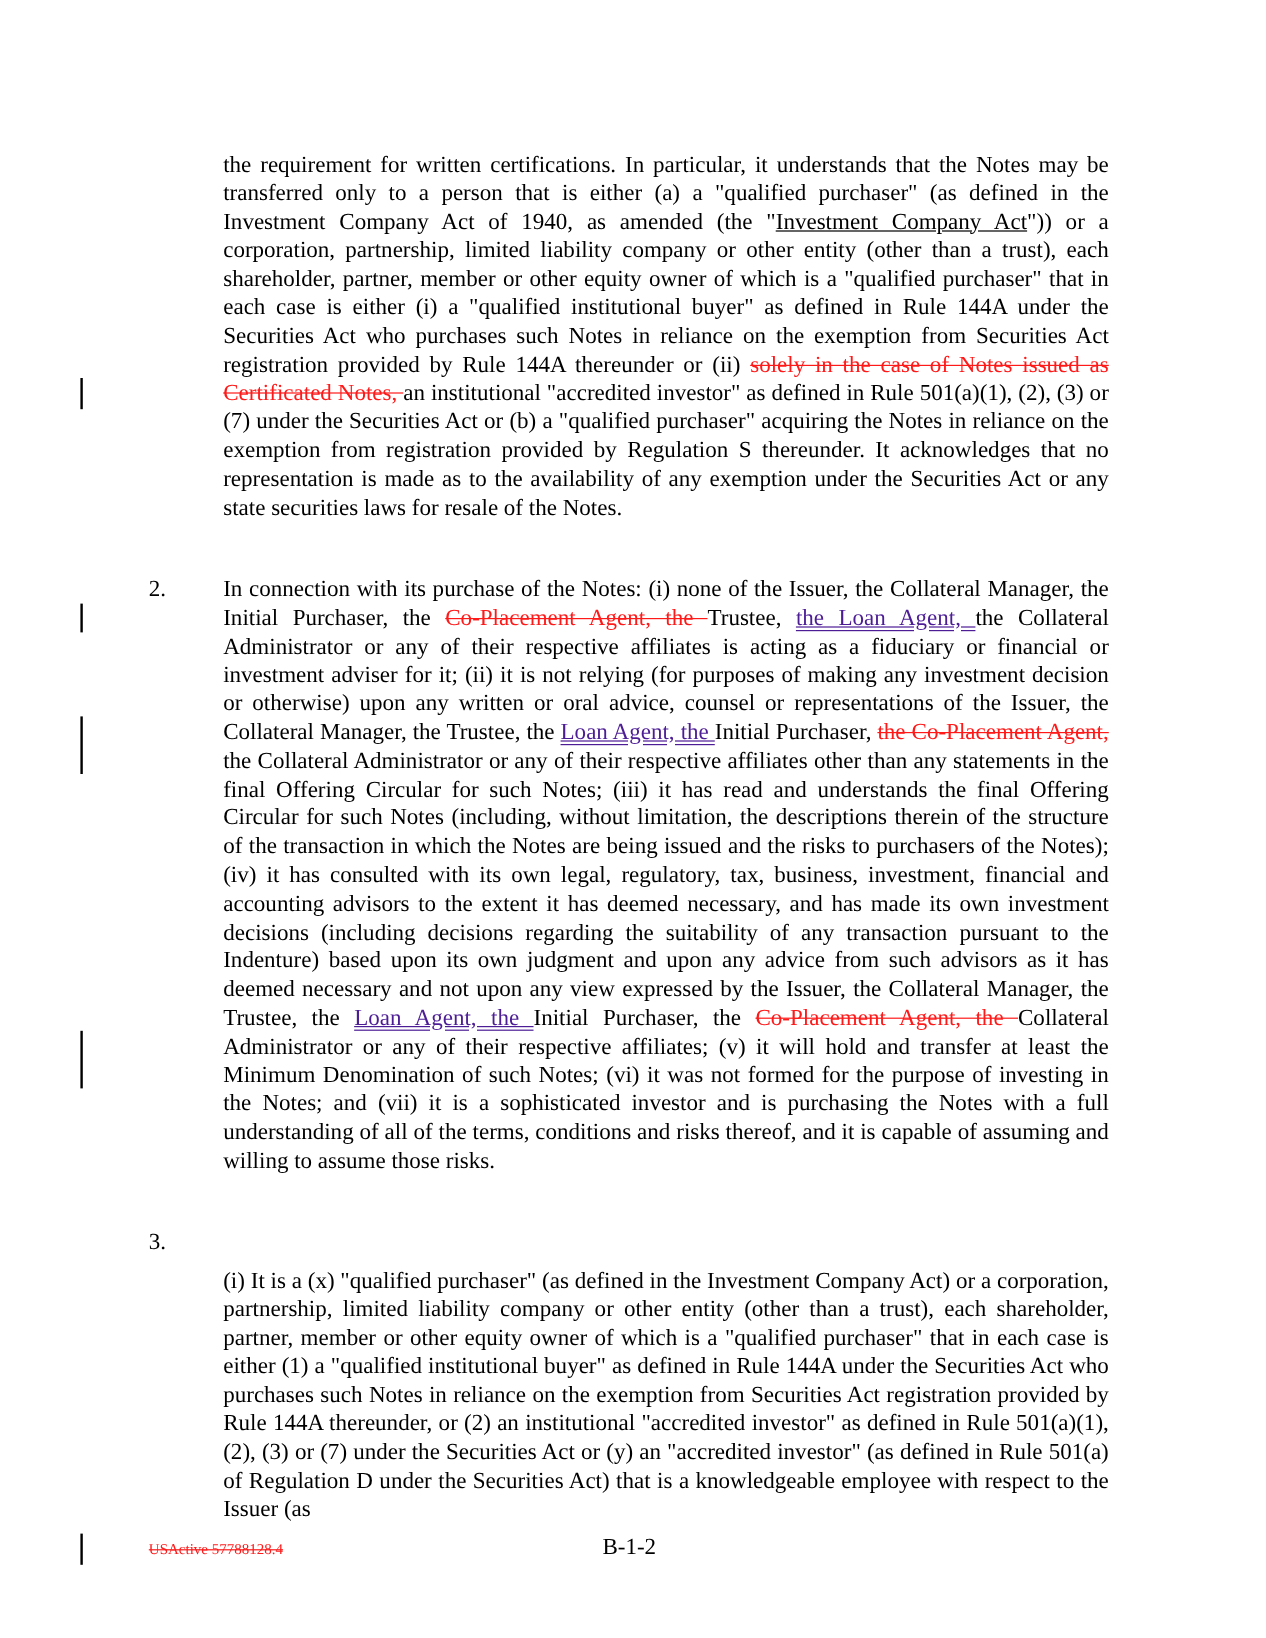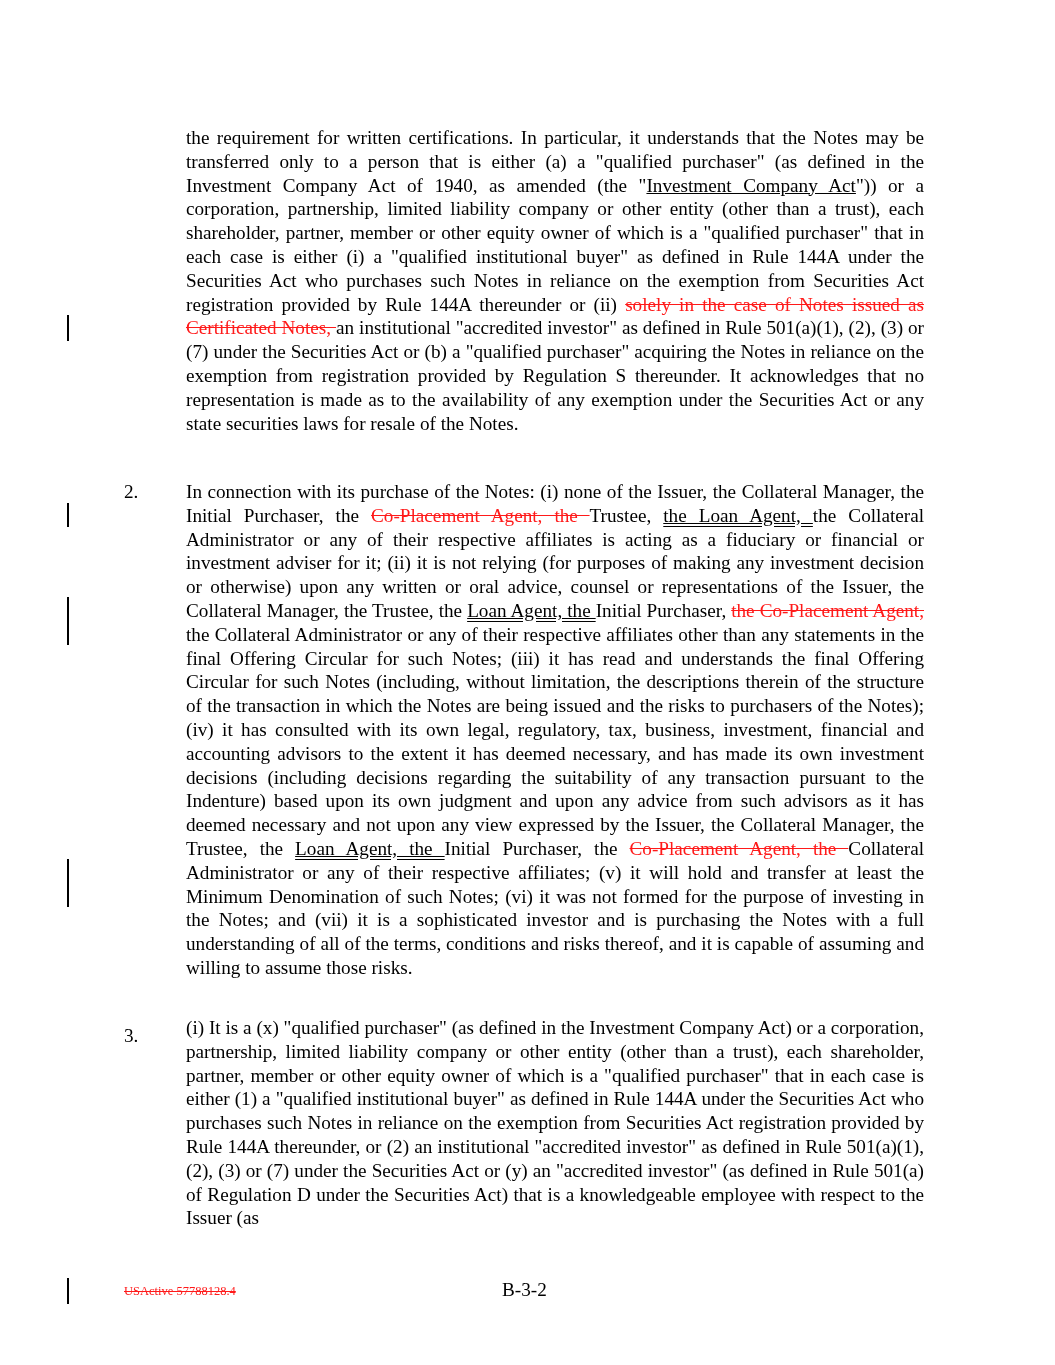--- a/index.html
+++ b/index.html
@@ -3,21 +3,21 @@
 <meta charset="utf-8">
 <style>
   html, body { margin: 0; padding: 0; background: #ffffff; }
   body { width: 1055px; height: 1365px; position: relative; overflow: hidden;
          font-family: "Liberation Serif", serif; color: #000; }
   .page { position: absolute; left: 0; top: 0; width: 932px; height: 1365px; }
   .para { position: absolute; left: 186px; width: 738px; font-size: 19.2px;
           line-height: 23.8px; text-align: justify; }
   .num { position: absolute; left: 124px; font-size: 19.2px; line-height: 23.8px; }
   .del { color: #ff1a1a; text-decoration: line-through; }
-  .ins { color: #000000; text-decoration: underline double; }
+  .ins { color: #4c1d95; text-decoration: underline double; }
   .ul  { text-decoration: underline; }
   .bar { position: absolute; left: 67px; width: 2px; background: #000; }
   .footer-id { position: absolute; left: 124px; top: 1284px; font-family: Liberation Serif, serif;
                font-size: 12.5px; color: #ff1a1a; text-decoration: line-through; }
   .footer-page { position: absolute; left: 502px; top: 1279px; font-size: 19.2px; }
 </style>
 </head>
 <body>
 
 <div class="page">
@@ -31,19 +31,19 @@
   <div class="para" style="top:126px;">
     <span>the requirement for written certifications. In particular, it understands that the Notes may be transferred only to a person that is either (a) a "qualified purchaser" (as defined in the Investment Company Act of 1940, as amended (the "</span><span class="ul">Investment Company Act</span><span>")) or a corporation, partnership, limited liability company or other entity (other than a trust), each shareholder, partner, member or other equity owner of which is a "qualified purchaser" that in each case is either (i) a "qualified institutional buyer" as defined in Rule 144A under the Securities Act who purchases such Notes in reliance on the exemption from Securities Act registration provided by Rule 144A thereunder or (ii) </span><span class="del">solely in the case of Notes issued as Certificated Notes, </span><span>an institutional "accredited investor" as defined in Rule 501(a)(1), (2), (3) or (7) under the Securities Act or (b) a "qualified purchaser" acquiring the Notes in reliance on the exemption from registration provided by Regulation S thereunder. It acknowledges that no representation is made as to the availability of any exemption under the Securities Act or any state securities laws for resale of the Notes.</span>
   </div>
 
   <div class="num" style="top:480px;">2.</div>
   <div class="para" style="top:480px;">
     <span>In connection with its purchase of the Notes:  (i) none of the Issuer, the Collateral Manager, the Initial Purchaser, the </span><span class="del">Co-Placement Agent, the </span><span>Trustee, </span><span class="ins">the Loan Agent, </span><span>the Collateral Administrator or any of their respective affiliates is acting as a fiduciary or financial or investment adviser for it; (ii) it is not relying (for purposes of making any investment decision or otherwise) upon any written or oral advice, counsel or representations of the Issuer, the Collateral Manager, the Trustee, the </span><span class="ins">Loan Agent, the </span><span>Initial Purchaser, </span><span class="del">the Co-Placement Agent, </span><span>the Collateral Administrator or any of their respective affiliates other than any statements in the final Offering Circular for such Notes; (iii) it has read and understands the final Offering Circular for such Notes (including, without limitation, the descriptions therein of the structure of the transaction in which the Notes are being issued and the risks to purchasers of the Notes); (iv) it has consulted with its own legal, regulatory, tax, business, investment, financial and accounting advisors to the extent it has deemed necessary, and has made its own investment decisions (including decisions regarding the suitability of any transaction pursuant to the Indenture) based upon its own judgment and upon any advice from such advisors as it has deemed necessary and not upon any view expressed by the Issuer, the Collateral Manager, the Trustee, the </span><span class="ins">Loan Agent, the </span><span>Initial Purchaser, the </span><span class="del">Co-Placement Agent, the </span><span>Collateral Administrator or any of their respective affiliates; (v) it will hold and transfer at least the Minimum Denomination of such Notes; (vi) it was not formed for the purpose of investing in the Notes; and (vii) it is a sophisticated investor and is purchasing the Notes with a full understanding of all of the terms, conditions and risks thereof, and it is capable of assuming and willing to assume those risks.</span>
   </div>
 
   <div class="num" style="top:1024px;">3.</div>
-  <div class="para" style="top:1016px;">
+  <div class="para" style="top:1056px;">
     <span>(i) It is a (x) "qualified purchaser" (as defined in the Investment Company Act) or a corporation, partnership, limited liability company or other entity (other than a trust), each shareholder, partner, member or other equity owner of which is a "qualified purchaser" that in each case is either (1) a "qualified institutional buyer" as defined in Rule 144A under the Securities Act who purchases such Notes in reliance on the exemption from Securities Act registration provided by Rule 144A thereunder, or (2) an institutional "accredited investor" as defined in Rule 501(a)(1), (2), (3) or (7) under the Securities Act or (y) an "accredited investor" (as defined in Rule 501(a) of Regulation D under the Securities Act) that is a knowledgeable employee with respect to the Issuer (as</span>
   </div>
 
   <div class="footer-id">USActive 57788128.4</div>
-  <div class="footer-page">B-3-2</div>
+  <div class="footer-page">B-1-2</div>
 </div>
 
 </body></html>

